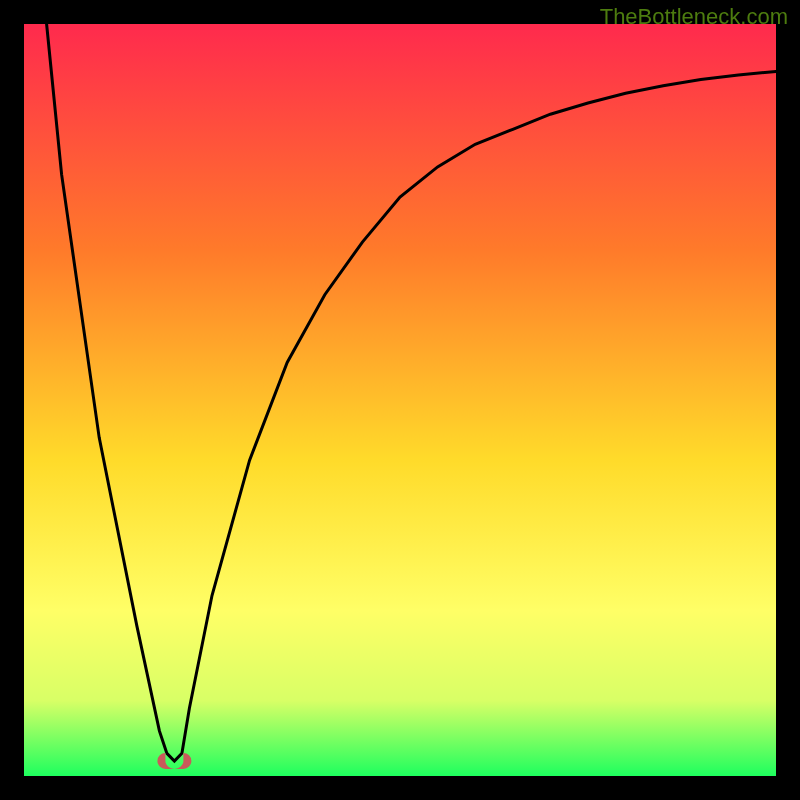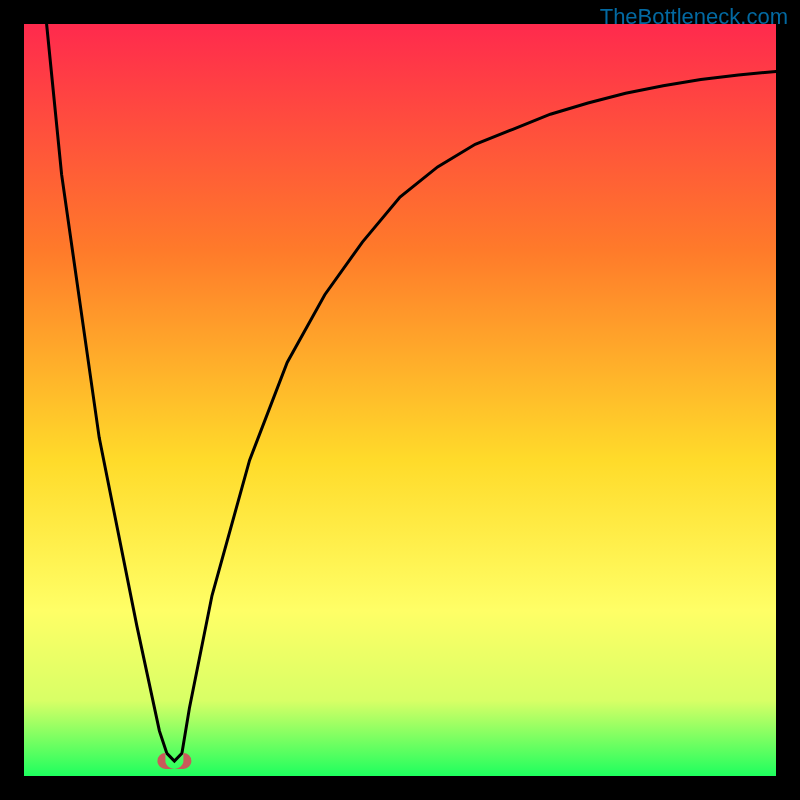--- a/index.html
+++ b/index.html
@@ -16,21 +16,21 @@
   }
   svg {
     display: block;
   }
   .watermark {
     position: absolute;
     top: 4px;
     right: 12px;
     font-family: Arial, Helvetica, sans-serif;
     font-size: 22px;
-    color: #0369a1;
+    color: #4d7c0f;
     letter-spacing: 0px;
   }
 </style>
 </head>
 <body>
 
 <div class="canvas-wrap">
   <svg width="800" height="800" viewBox="0 0 800 800">
 
     <defs>

